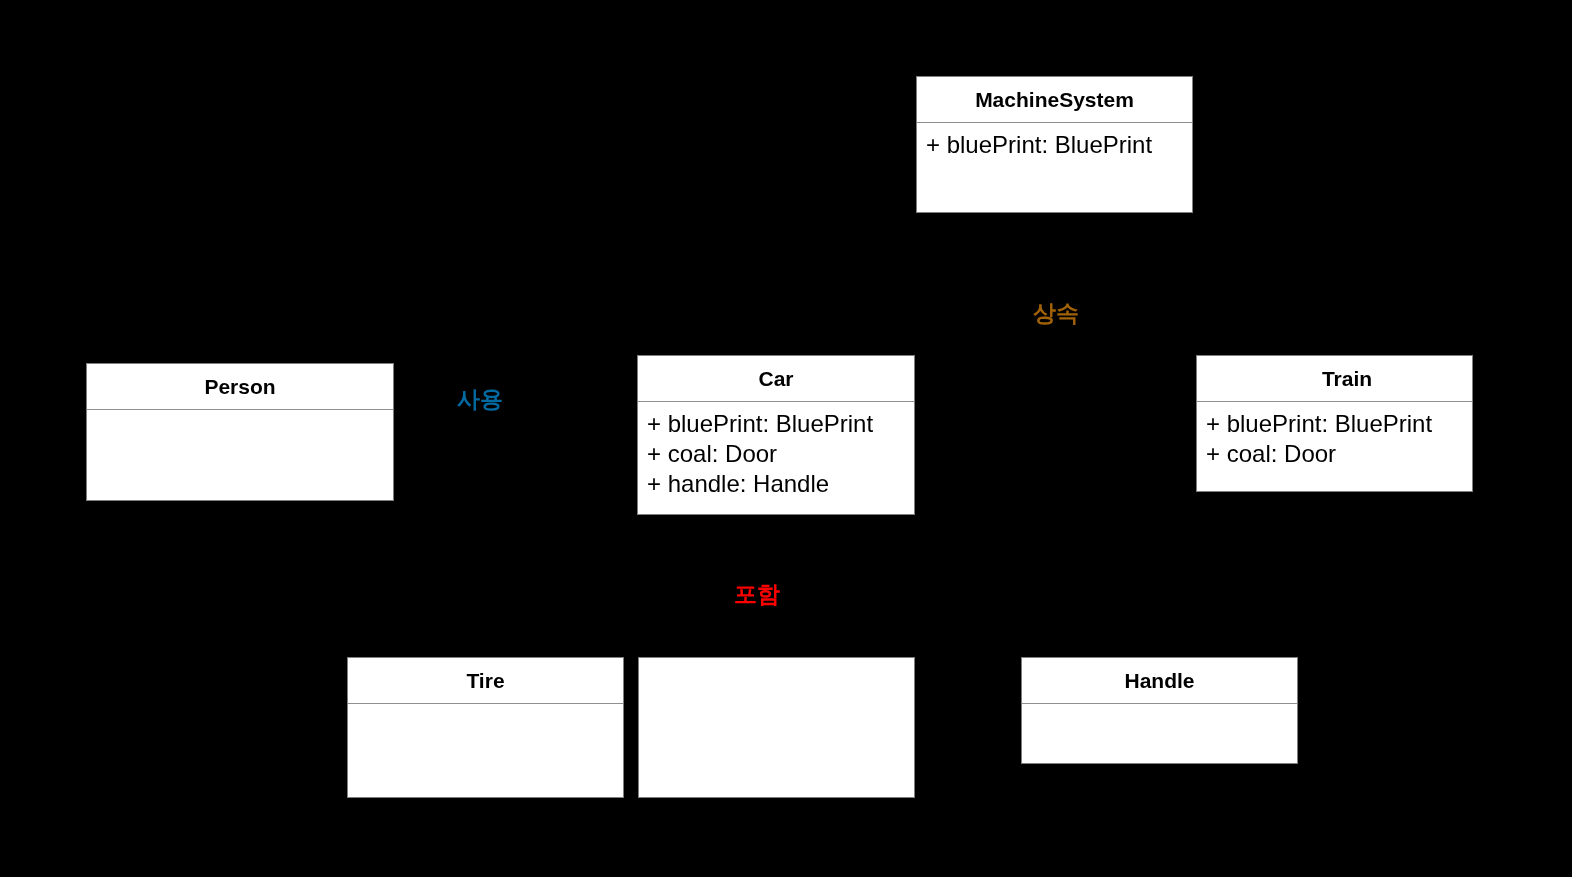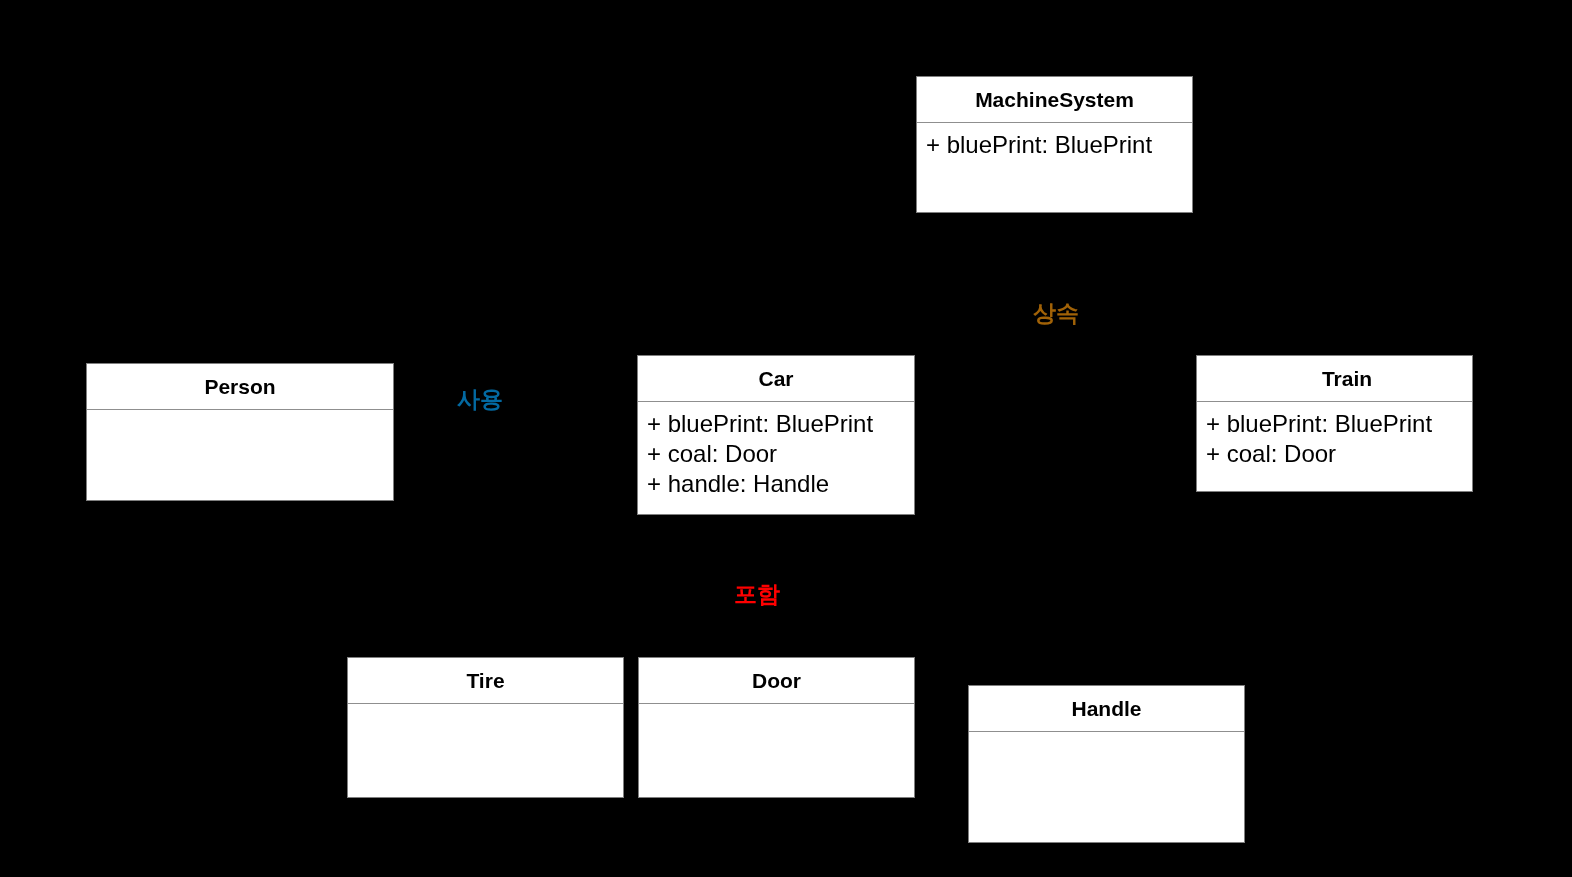--- a/index.html
+++ b/index.html
@@ -76,23 +76,22 @@
     <div class="class-body">
         <div class="class-attribute">+ bluePrint: BluePrint</div>
         <div class="class-attribute">+ coal: Door</div>
       </div>
   </div>
     <div class="uml-class" style="left: 311px; top: 657px; width: 277px; height: 141px; background: rgb(255, 255, 255); border-color: rgb(127, 127, 127); color: rgb(0, 0, 0); margin-left: 36px;">
     <div class="class-title" style="border-bottom-color: rgb(143, 143, 143);">Tire</div>
     <div class="class-body"></div>
   </div>
     <div class="uml-class" style="left: 638px; top: 657px; width: 277px; height: 141px; background: rgb(255, 255, 255); border-color: rgb(127, 127, 127); color: rgb(0, 0, 0);">
-    <div class="class-title" style="border-bottom-color: rgb(143, 143, 143);">Door</div>
     <div class="class-body"></div>
   </div>
-    <div class="uml-class" style="left: 968px; top: 657px; width: 277px; height: 158px; background: rgb(255, 255, 255); border-color: rgb(127, 127, 127); color: rgb(0, 0, 0); margin-top: 28px;">
+    <div class="uml-class" style="left: 1021px; top: 657px; width: 277px; height: 107px; background: rgb(255, 255, 255); border-color: rgb(127, 127, 127); color: rgb(0, 0, 0);">
     <div class="class-title" style="border-bottom-color: rgb(143, 143, 143);">Handle</div>
     <div class="class-body"></div>
   </div>
     <div class="relation-label" style="left: 480px; top: 399px; color: #0369a1;">사용</div>
     <div class="relation-label" style="left: 1056px; top: 313px; color: #a16207;">상속</div>
     <div class="relation-label" style="left: 757px; top: 594px; color: rgb(255, 0, 0);">포함</div>
   </div>
 
 </body></html>

